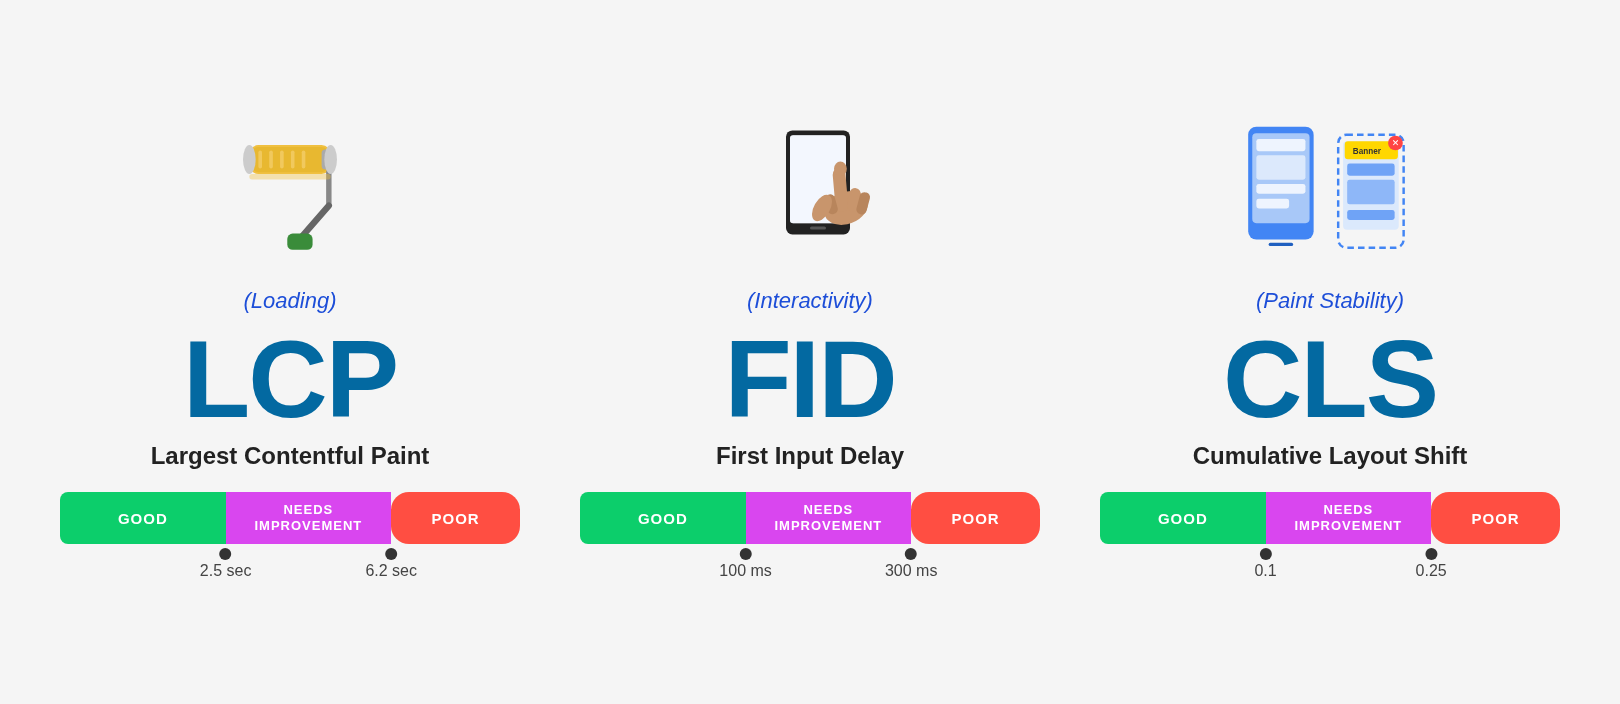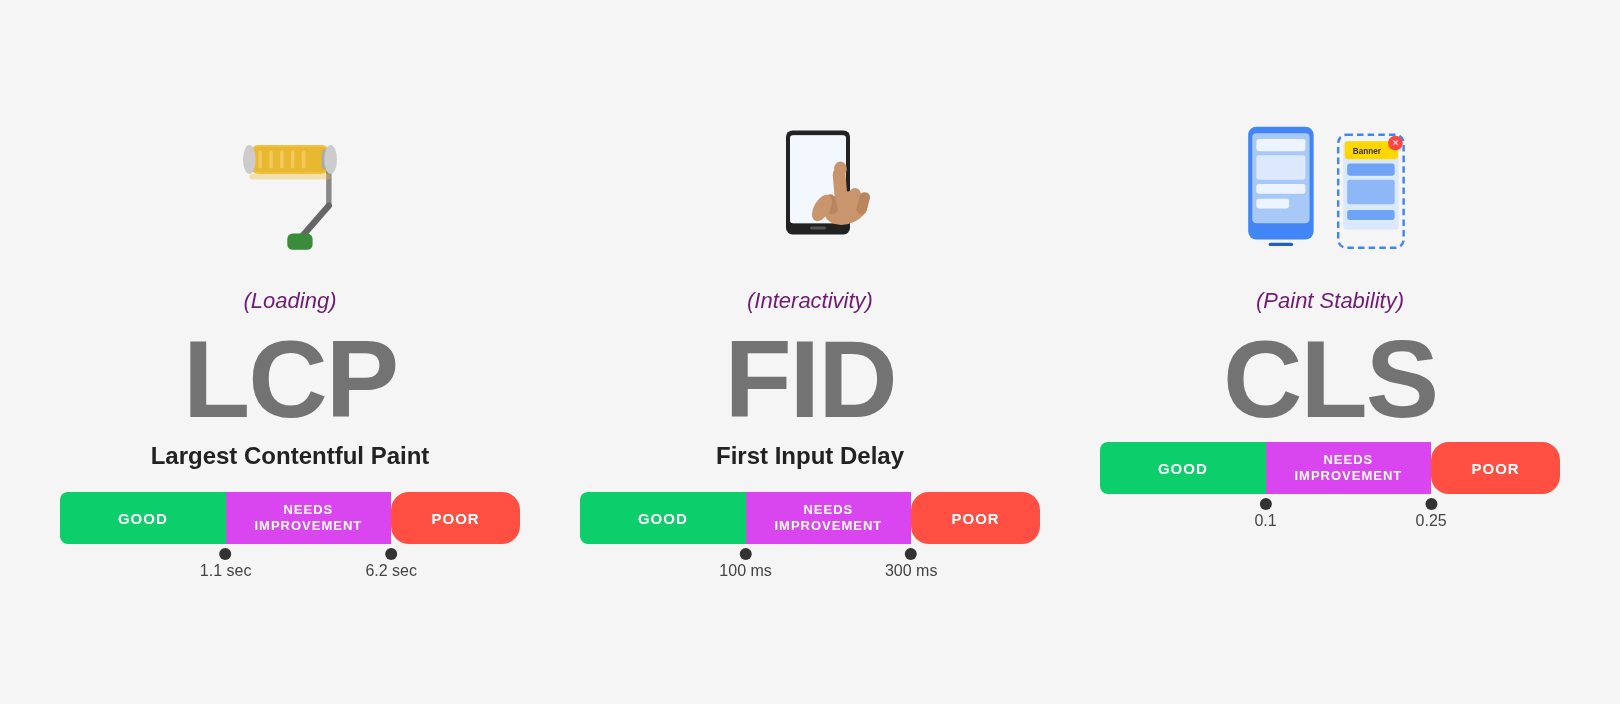--- a/index.html
+++ b/index.html
@@ -29,28 +29,28 @@
     .icon-area {
       height: 180px;
       display: flex;
       align-items: center;
       justify-content: center;
       margin-bottom: 10px;
     }
     
     .subtitle {
       font-size: 22px;
-      color: #701a75;
+      color: #1d4ed8;
       font-style: italic;
       margin-bottom: 10px;
     }
     .metric-abbr {
       font-size: 110px;
       font-weight: 900;
-      color: #737373;
+      color: #0369a1;
       line-height: 1;
       margin-bottom: 8px;
       letter-spacing: -2px;
     }
     .metric-name {
       font-size: 24px;
       font-weight: 800;
       color: #222;
       margin-bottom: 22px;
       text-align: left;
@@ -182,21 +182,21 @@
     <span class="metric-name">Largest Contentful Paint</span>
     <div class="scale-bar-wrap">
       <div class="scale-bar">
         <div class="bar-good" style="flex: 36">GOOD</div>
         <div class="bar-needs" style="flex: 36">NEEDS<br>IMPROVEMENT</div>
         <div class="bar-poor" style="flex: 28">POOR</div>
       </div>
       <div class="scale-markers">
         <div class="marker" style="left: 36%">
           <div class="marker-dot"></div>
-          <span class="marker-label">1.1 sec</span>
+          <span class="marker-label">2.5 sec</span>
         </div>
         <div class="marker" style="left: 72%">
           <div class="marker-dot"></div>
           <span class="marker-label">6.2 sec</span>
         </div>
       </div>
     </div>
   </div>
 
   <div class="metric-card">
@@ -274,20 +274,21 @@
         <circle cx="190" cy="30" r="9" fill="#ff4444"></circle>
         <text x="190" y="34" font-size="11" fill="white" text-anchor="middle">✕</text>
 
         <text x="88" y="90" font-size="36">👉</text>
 
         <text x="100" y="55" font-size="30">👆</text>
       </svg>
     </div>
     <span class="subtitle">(Paint Stability)</span>
     <span class="metric-abbr">CLS</span>
+    <span class="metric-name">Cumulative Layout Shift</span>
     <div class="scale-bar-wrap">
       <div class="scale-bar">
         <div class="bar-good" style="flex: 36">GOOD</div>
         <div class="bar-needs" style="flex: 36">NEEDS<br>IMPROVEMENT</div>
         <div class="bar-poor" style="flex: 28">POOR</div>
       </div>
       <div class="scale-markers">
         <div class="marker" style="left: 36%">
           <div class="marker-dot"></div>
           <span class="marker-label">0.1</span>

